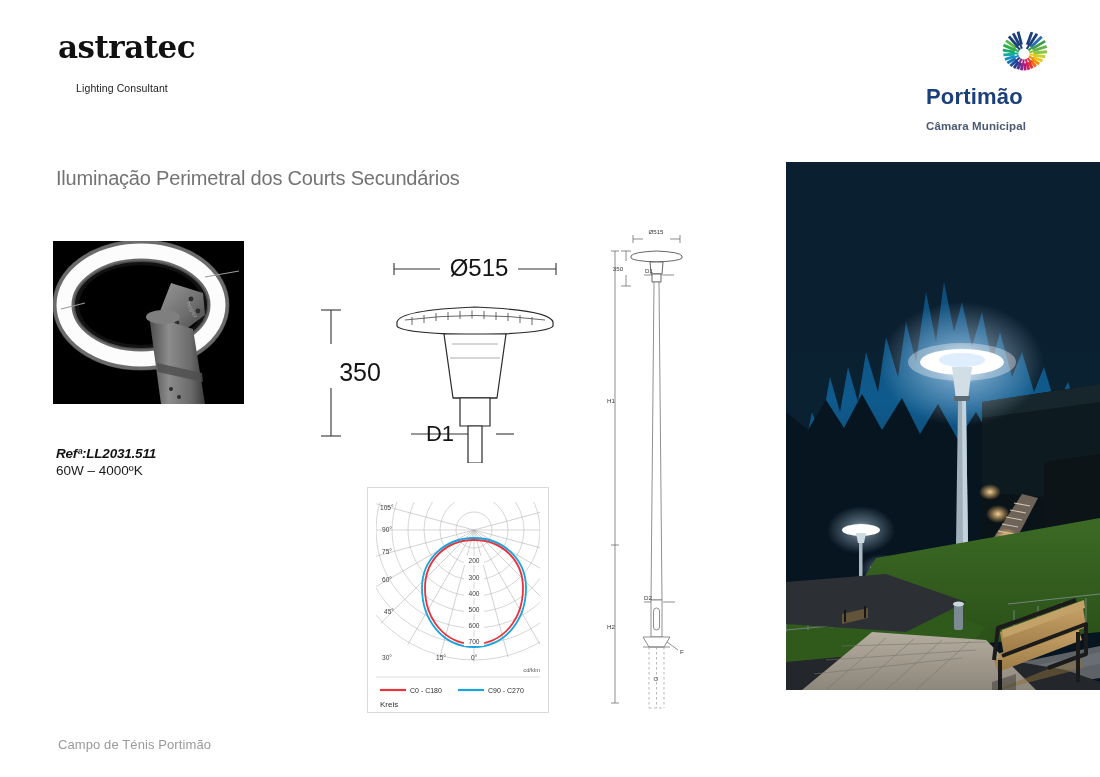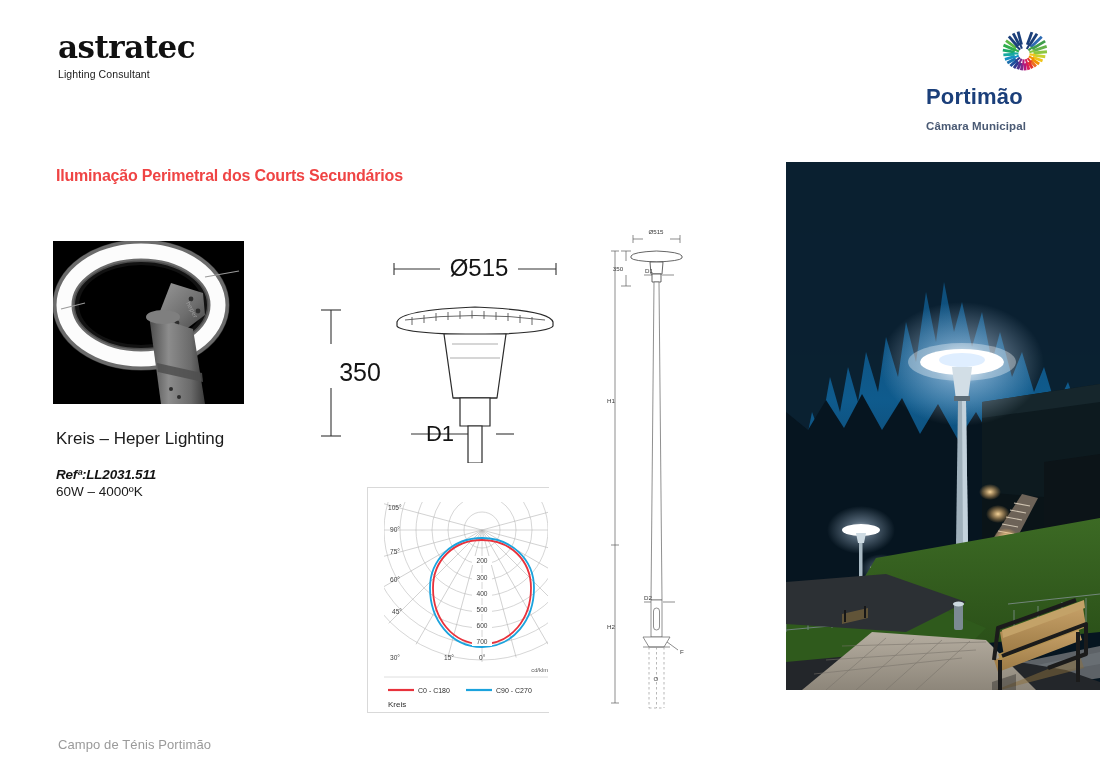--- a/index.html
+++ b/index.html
@@ -14,36 +14,36 @@
   
   .brand-logo {
     position: absolute; left: 58px; top: 32px; width: 240px;
   }
   .brand-name {
     font-family: "DejaVu Serif", serif;
     font-weight: 700; font-size: 31px; letter-spacing: -0.5px;
     color: #111; line-height: 1;
   }
   .brand-tag {
-    font-size: 10.5px; color: #1a1a1a; text-align: left;
-    width: 128px; margin-top: 5px; letter-spacing: .1px;
+    font-size: 10.5px; color: #1a1a1a; text-align: center;
+    width: 128px; margin-top: 19px; letter-spacing: .1px;
   }
 
   .muni-logo { position: absolute; left: 926px; top: 22px; width: 195px; }
   .muni-mark { width: 88px; height: 62px; margin: 0 auto; display:block; }
   .muni-name {
     font-size: 22px; font-weight: 700; color: #1b3f7a; letter-spacing: .2px;
     margin-top: 1px; line-height: 1.05;
   }
   .muni-sub { font-size: 11.5px; color: #4a5a74; letter-spacing: .1px; margin-top: 12px; font-weight: bold; }
 
   
   .page-title {
     position: absolute; left: 56px; top: 167px;
-    font-size: 16px; font-weight: 700; color: #ef4444; letter-spacing: -0.2px;
+    font-size: 20px; font-weight: 400; color: #737373; letter-spacing: -0.2px;
   }
 
   
   .product-photo {
     position: absolute; left: 53px; top: 241px; width: 191px; height: 163px;
     background: #000; overflow: hidden;
   }
 
   
   .specs { position: absolute; left: 56px; top: 428px; width: 260px; }
@@ -53,21 +53,21 @@
     margin-top: 18px; letter-spacing: -.2px;
   }
   .spec-line { font-size: 13.5px; color: #1b1b1b; line-height: 1.42; }
 
   
   .tech-draw { position: absolute; left: 300px; top: 238px; width: 300px; height: 225px; }
 
   
   .polar-box {
     position: absolute; left: 367px; top: 487px; width: 182px; height: 226px;
-    background: #fff; border: 1px solid #d9d9d9; padding-left: 8px;
+    background: #fff; border: 1px solid #d9d9d9;
   }
 
   
   .pole-draw { position: absolute; left: 600px; top: 225px; width: 125px; height: 495px; }
 
   
   .night-photo {
     position: absolute; left: 786px; top: 162px; width: 314px; height: 528px;
     overflow: hidden; background: #0a1622;
   }
@@ -186,21 +186,20 @@
 
       <path d="M96 74 L140 88 L152 163 L108 163 Z" fill="url(#poleG)"></path>
       <path d="M104 122 L149 132 L150 141 L105 131 Z" fill="#4f4f4f" opacity="0.85"></path>
       <circle cx="118" cy="148" r="2" fill="#2b2b2b"></circle>
       <circle cx="126" cy="156" r="2" fill="#2b2b2b"></circle>
       <ellipse cx="110" cy="76" rx="17" ry="7" fill="#7f7f7f"></ellipse>
     </svg>
   </div>
 
   <div class="specs">
-    <div class="spec-title">Kreis – Heper Lighting</div>
     <div class="spec-ref">Refª:LL2031.511</div>
     <div class="spec-line">60W – 4000ºK</div>
   </div>
 
   <div class="tech-draw">
     <svg width="300" height="225" viewBox="0 0 300 225">
       <g stroke="#333" fill="none" stroke-width="1.1">
 
         <line x1="94" y1="25" x2="94" y2="37"></line>
         <line x1="256" y1="25" x2="256" y2="37"></line>

